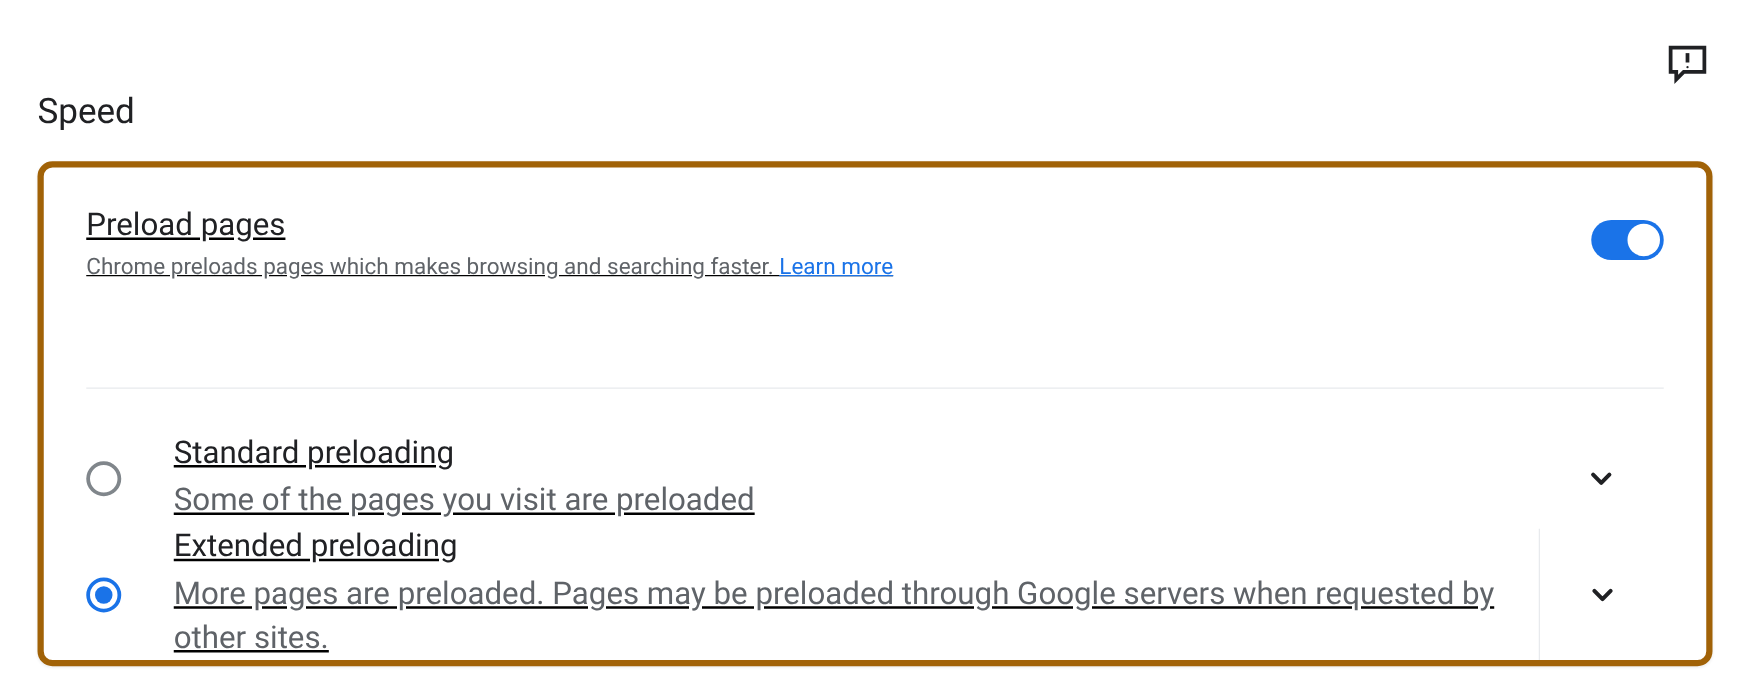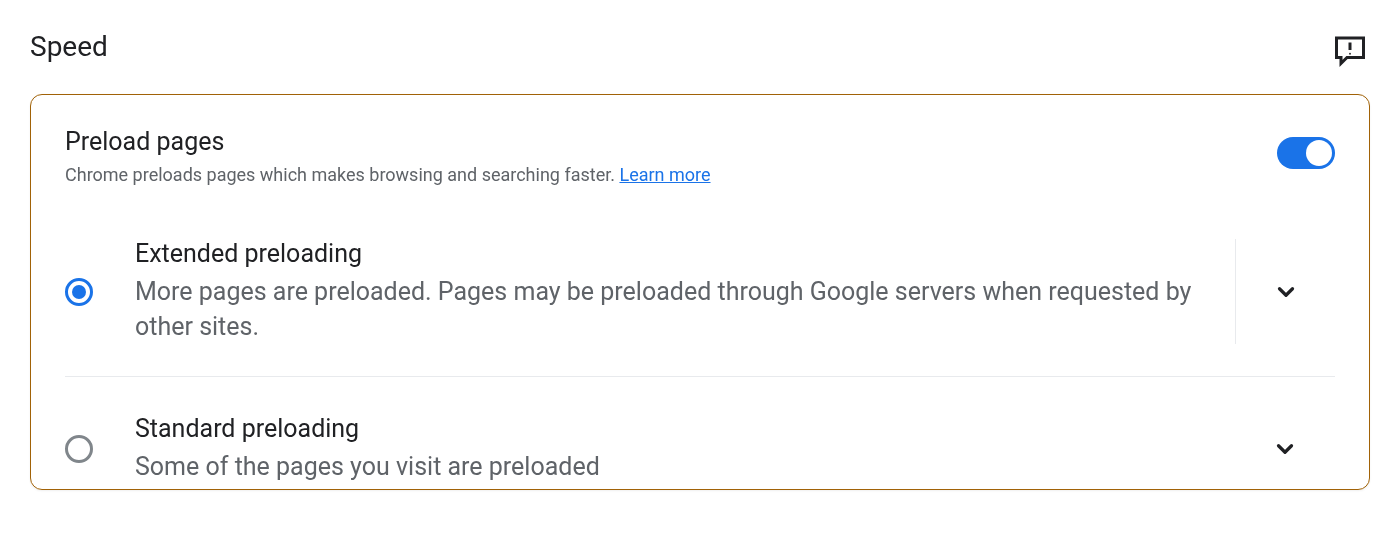--- a/index.html
+++ b/index.html
@@ -17,36 +17,38 @@
     .header-row {
       display: flex;
       justify-content: space-between;
       align-items: flex-start;
       padding: 30px 30px 24px 30px;
     }
     .section-title {
       font-size: 28px;
       font-weight: 400;
       color: #202124;
+      margin-top: 42px;
     }
     .feedback-button {
       width: 40px;
       height: 40px;
       display: flex;
       align-items: center;
       justify-content: center;
       cursor: pointer;
     }
     .card {
       margin: 0 30px;
       background: #ffffff;
-      border: 1px solid #a16207;
+      border: 5px solid #a16207;
       border-radius: 12px;
       box-shadow: 0 1px 2px rgba(60,64,67,0.08);
       overflow: hidden;
+      text-decoration: underline;
     }
     .card-header-row {
       display: flex;
       justify-content: space-between;
       align-items: flex-start;
       padding: 32px 34px 12px 34px;
     }
     .card-header-text {
       flex: 1;
     }
@@ -182,45 +184,45 @@
       </div>
     </div>
     <div class="toggle-wrap">
       <div class="toggle">
         <div class="toggle-knob"></div>
       </div>
     </div>
   </div>
 
   <div class="options-area">
+    <div class="option-row with-divider">
+      <div class="radio-cell">
+        <div class="radio unselected"></div>
+      </div>
+      <div class="option-text">
+        <div class="option-title">Standard preloading</div>
+        <div class="option-desc">Some of the pages you visit are preloaded</div>
+      </div>
+      <div class="expand-cell no-border">
+        <svg width="26" height="26" viewBox="0 0 24 24" fill="none" stroke="#202124" stroke-width="3" stroke-linecap="round" stroke-linejoin="round">
+          <polyline points="6 9 12 15 18 9"></polyline>
+        </svg>
+      </div>
+    </div>
+
     <div class="option-row">
       <div class="radio-cell">
         <div class="radio selected">
           <div class="radio-dot"></div>
         </div>
       </div>
       <div class="option-text">
         <div class="option-title">Extended preloading</div>
         <div class="option-desc">More pages are preloaded. Pages may be preloaded through Google servers when requested by other sites.</div>
       </div>
       <div class="expand-cell">
         <svg width="26" height="26" viewBox="0 0 24 24" fill="none" stroke="#202124" stroke-width="3" stroke-linecap="round" stroke-linejoin="round">
           <polyline points="6 9 12 15 18 9"></polyline>
         </svg>
       </div>
     </div>
-
-    <div class="option-row with-divider">
-      <div class="radio-cell">
-        <div class="radio unselected"></div>
-      </div>
-      <div class="option-text">
-        <div class="option-title">Standard preloading</div>
-        <div class="option-desc">Some of the pages you visit are preloaded</div>
-      </div>
-      <div class="expand-cell no-border">
-        <svg width="26" height="26" viewBox="0 0 24 24" fill="none" stroke="#202124" stroke-width="3" stroke-linecap="round" stroke-linejoin="round">
-          <polyline points="6 9 12 15 18 9"></polyline>
-        </svg>
-      </div>
-    </div>
   </div>
 </div>
 
 </body></html>

